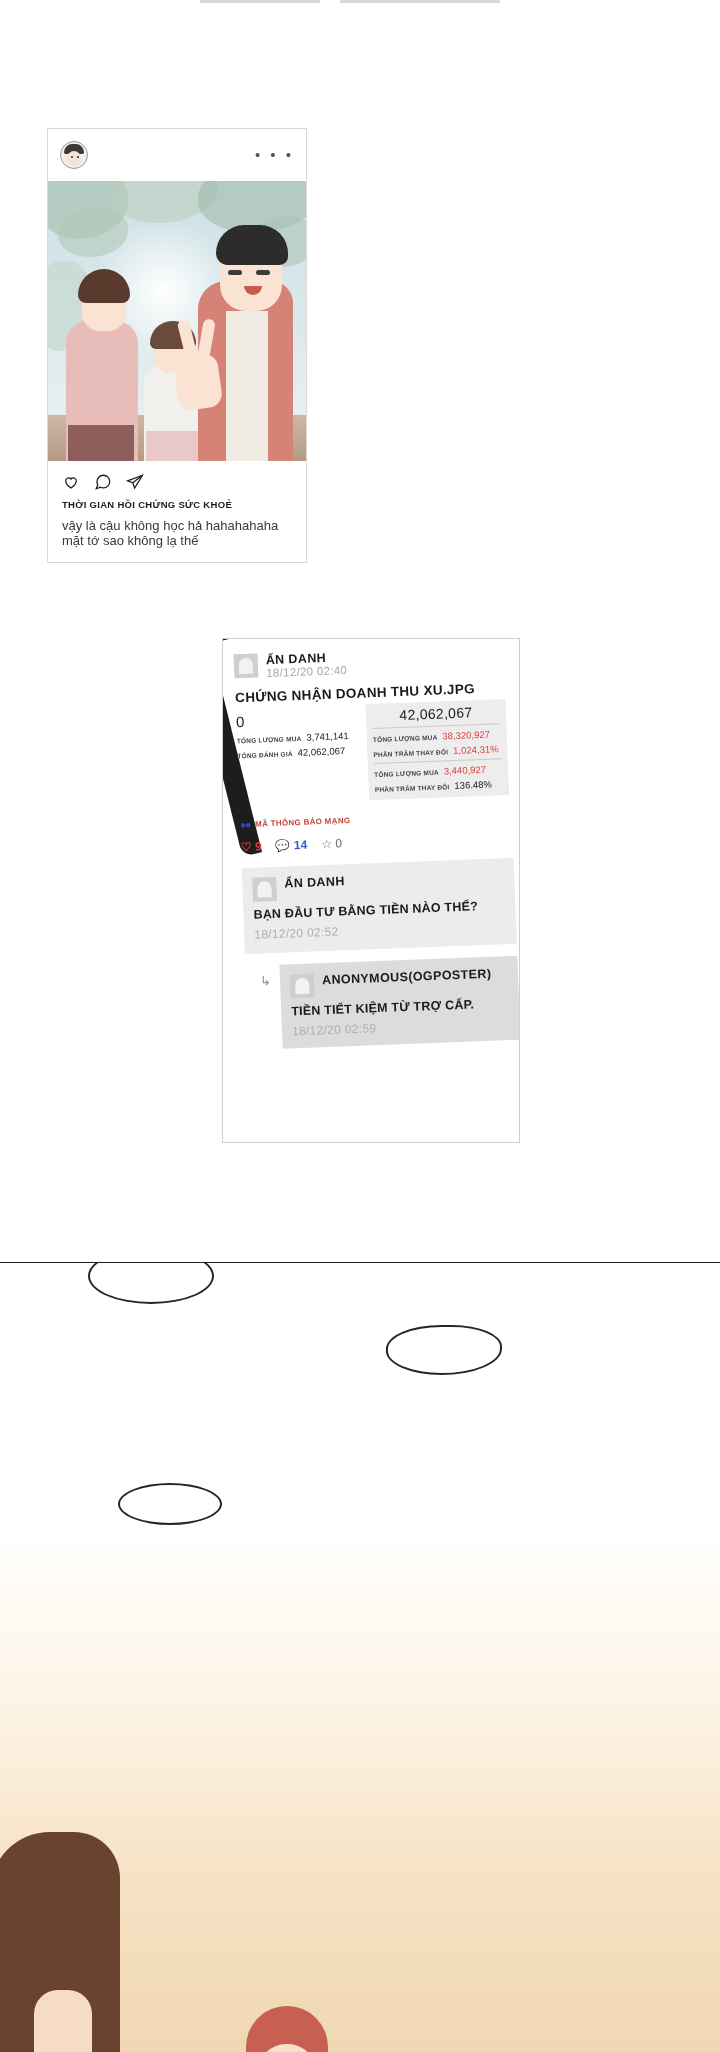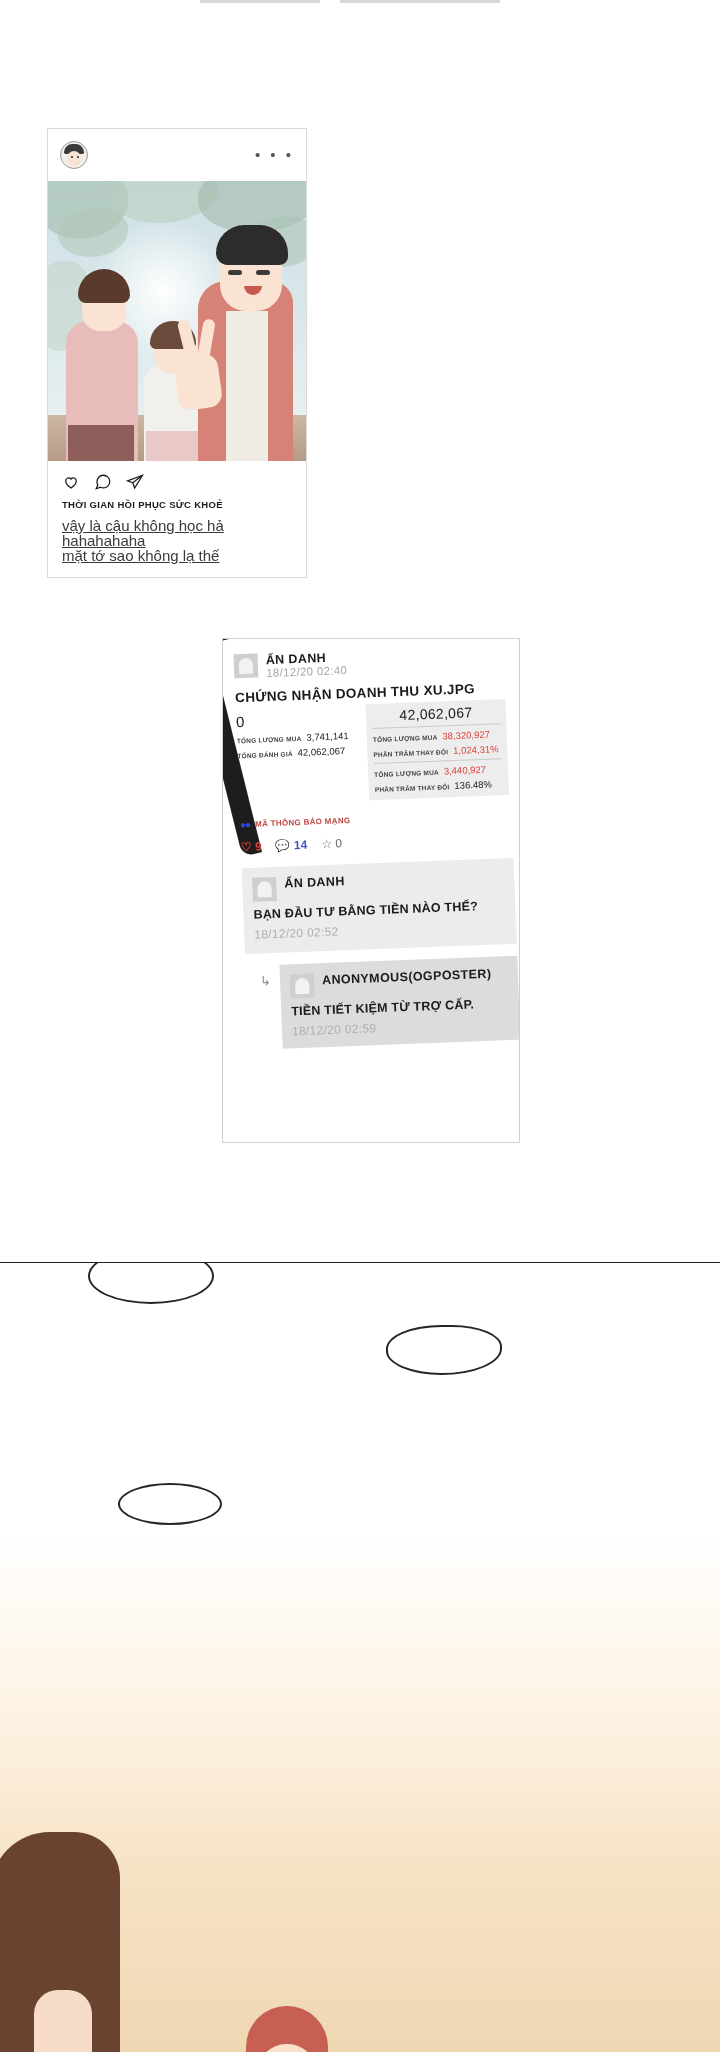--- a/index.html
+++ b/index.html
@@ -217,24 +217,23 @@
   .icon-btn { width: 18px; height: 18px; display: block; }
   .post-title {
     padding: 2px 14px 0 14px;
     font-size: 9.5px;
     font-weight: bold;
     letter-spacing: .3px;
     color: #1b1b1b;
   }
   .post-body {
     padding: 8px 14px 14px 14px;
-    font-size: 15px;
+    font-size: 13px;
     line-height: 15px;
     color: #3a3a3a;
-    text-decoration: underline;
   }
 
   
   .forum-panel {
     position: absolute;
     left: 222px;
     top: 638px;
     width: 298px;
     height: 505px;
     background: #ffffff;
@@ -510,21 +509,21 @@
     </svg>
     <svg class="icon-btn" viewBox="0 0 24 24" fill="none" stroke="#1b1b1b" stroke-width="1.7">
       <path d="M21 11.5a8.4 8.4 0 0 1-8.5 8.4 9 9 0 0 1-3.9-.9L3 21l2-5.1a8.3 8.3 0 0 1-1-4A8.4 8.4 0 0 1 12.5 3 8.4 8.4 0 0 1 21 11.5z"></path>
     </svg>
     <svg class="icon-btn" viewBox="0 0 24 24" fill="none" stroke="#1b1b1b" stroke-width="1.7">
       <path d="M22 3 2 10.5l7 2.5 2.5 7L22 3z"></path>
       <path d="M9 13 22 3"></path>
     </svg>
   </div>
 
-  <div class="post-title">THỜI GIAN HỒI PHỤC SỨC KHOẺ</div>
+  <div class="post-title">THỜI GIAN HỒI CHỨNG SỨC KHOẺ</div>
   <div class="post-body">
     <div>vậy là cậu không học hả hahahahaha</div>
     <div>mặt tớ sao không lạ thế</div>
   </div>
 </div>
 
 <div class="forum-panel">
   <div class="phone-bezel"></div>
   <div class="phone-bezel-inner"></div>
 

